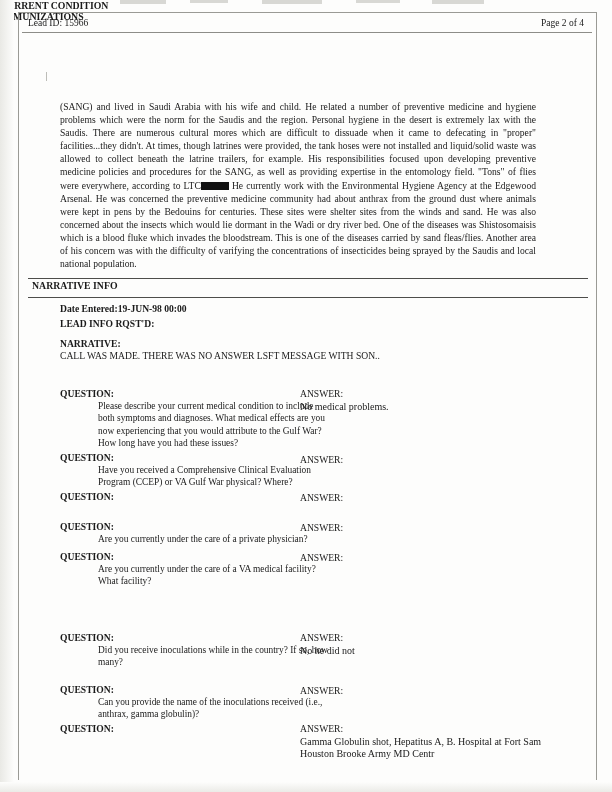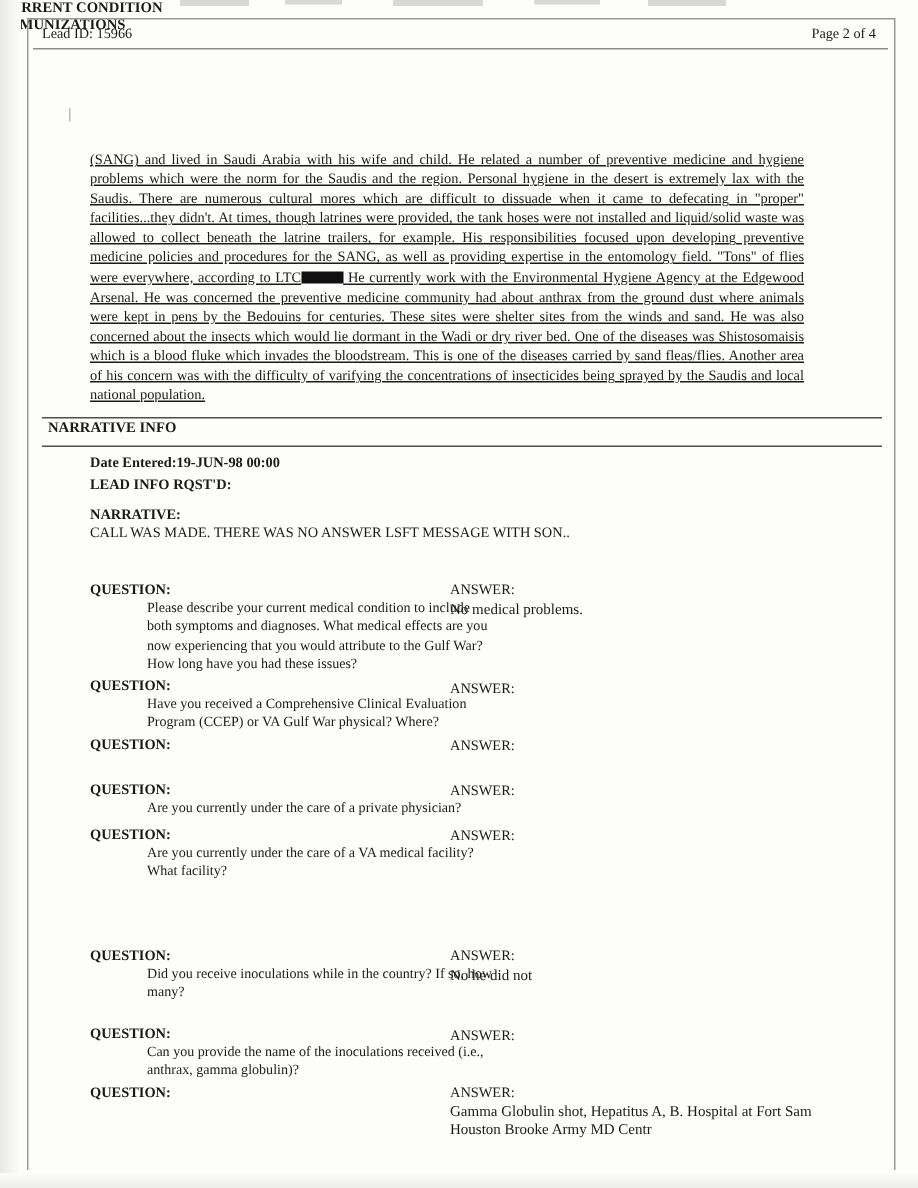--- a/index.html
+++ b/index.html
@@ -74,21 +74,21 @@
 
   .body-text {
     position: absolute;
     left: 60px;
     top: 100px;
     width: 476px;
     font-size: 9.6px;
     line-height: 13.1px;
     text-align: justify;
   }
-  .body-text p { margin: 0; text-decoration: underline; }
+  .body-text p { margin: 0; }
   .redact {
     display: inline-block;
     background: #111;
     width: 28px;
     height: 8px;
     vertical-align: -1px;
   }
 
   .sec-rule {
     position: absolute;

